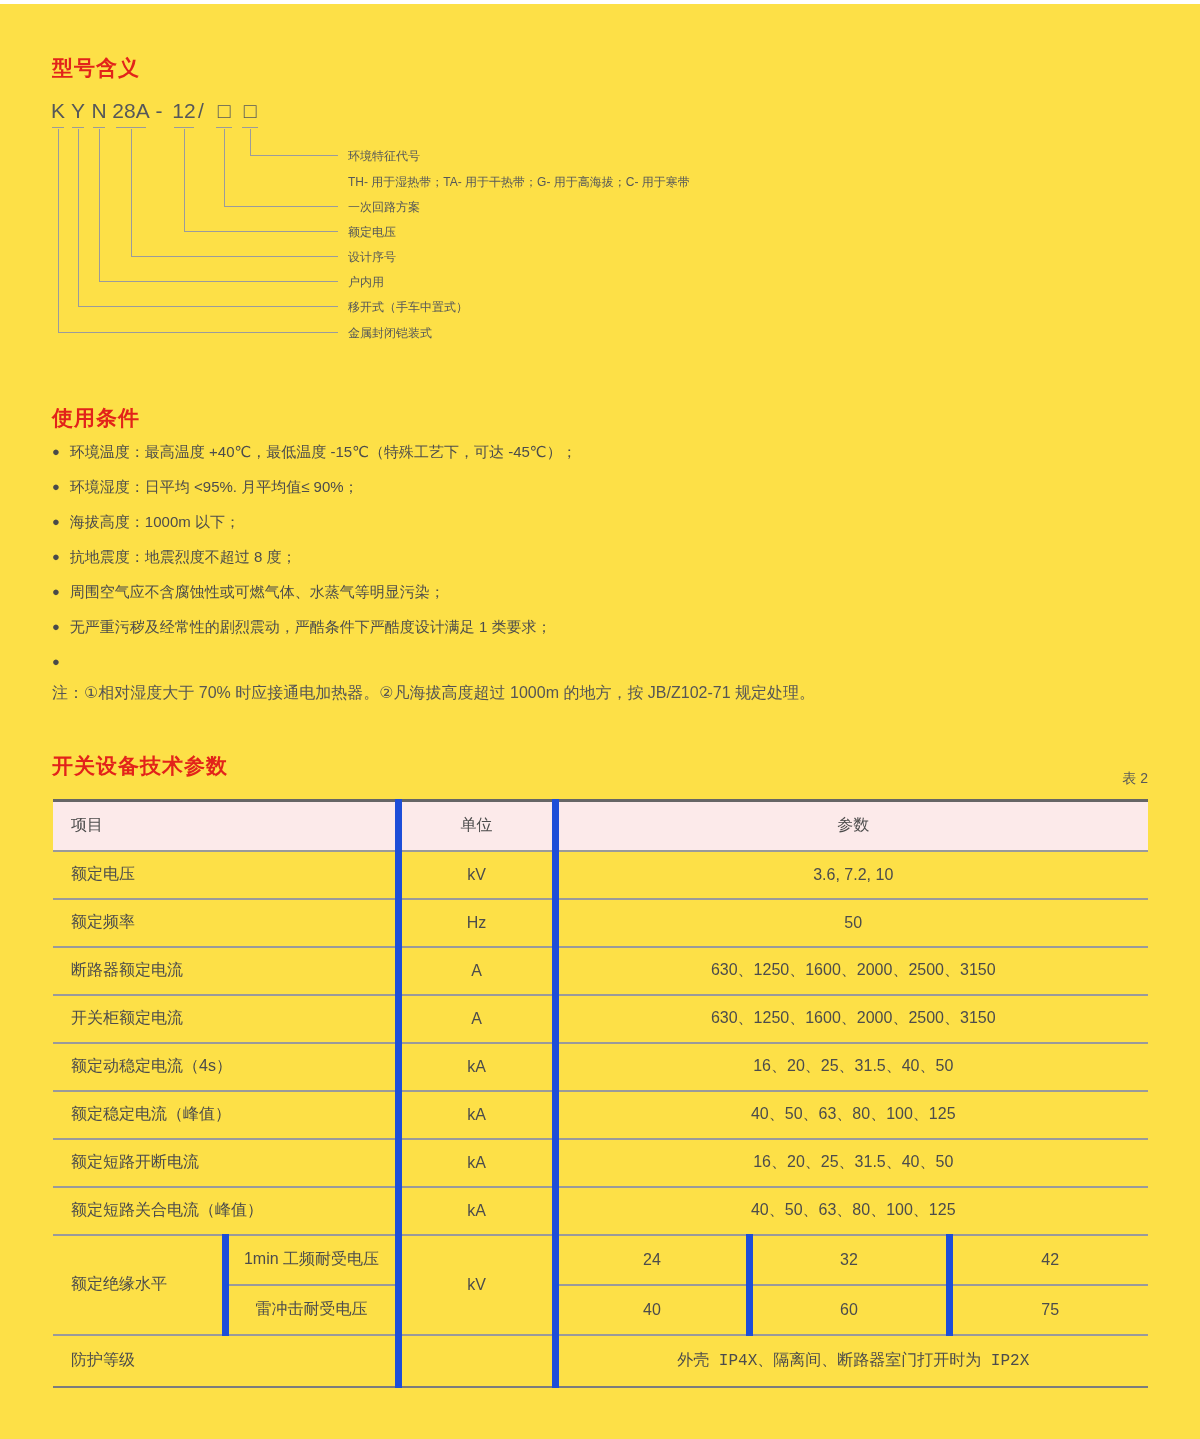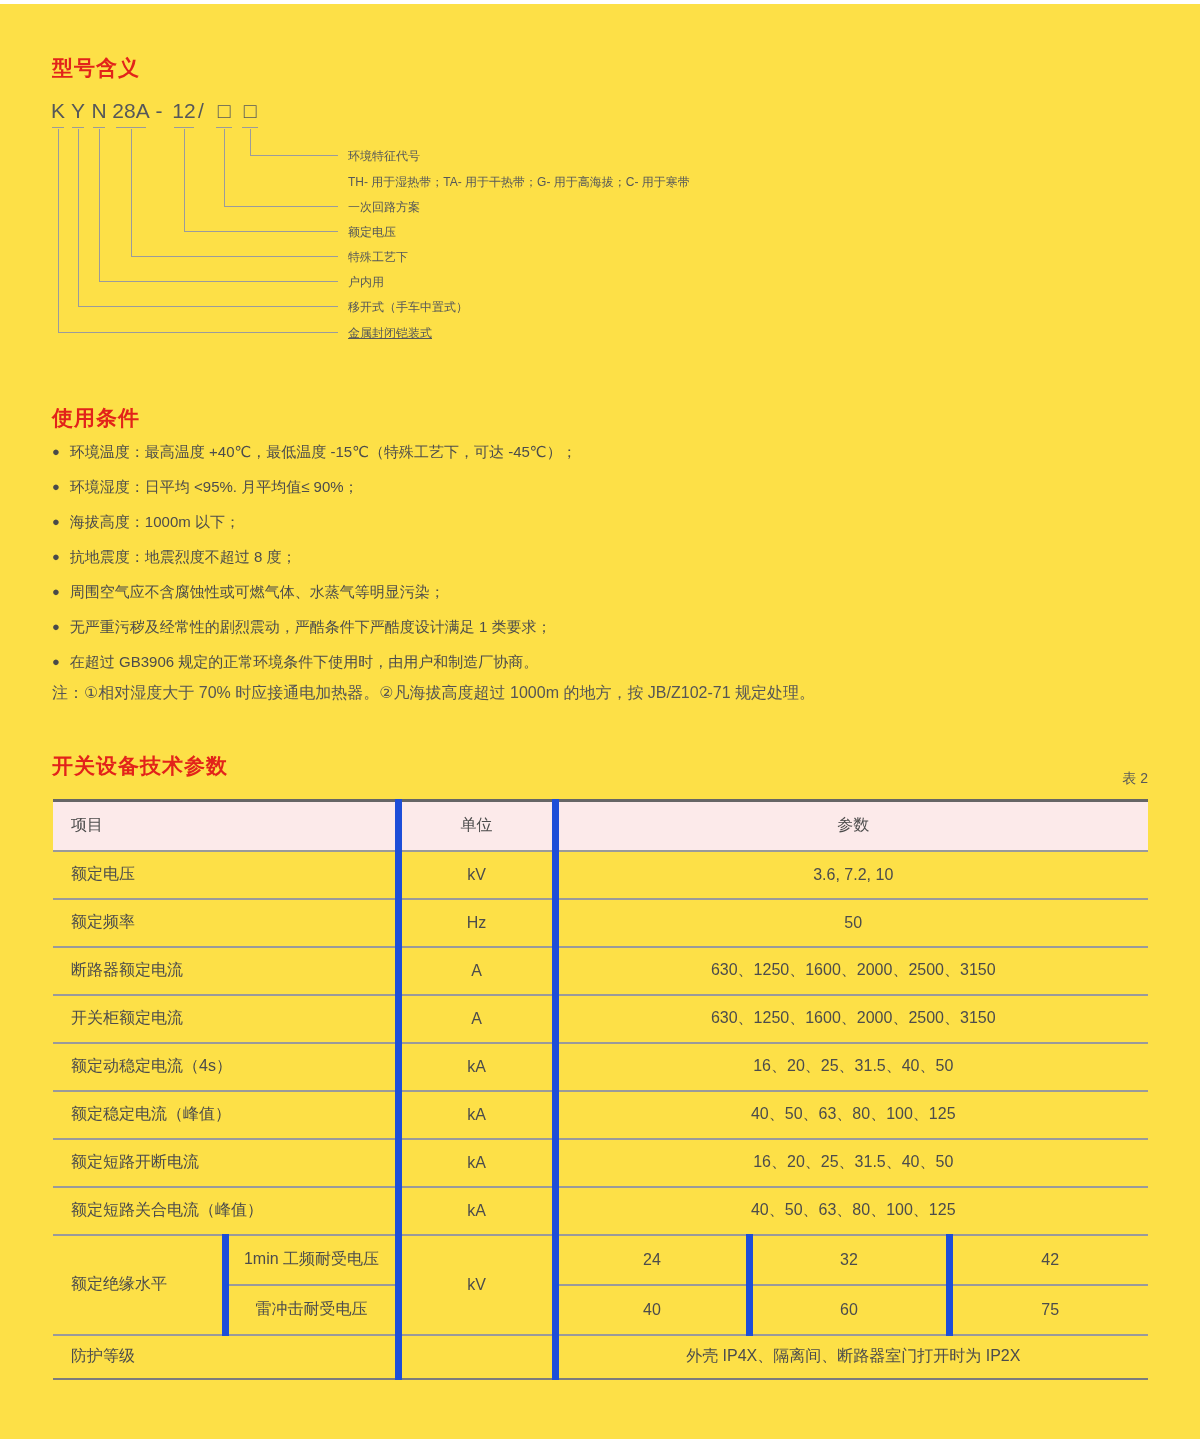--- a/index.html
+++ b/index.html
@@ -43,21 +43,21 @@
   #tech td {
     border-top:2px solid #9a9a9a;
     font-size:16px; color:#4c4c4c; text-align:center;
     padding:0; overflow:hidden; white-space:nowrap;
   }
   #tech .vl { border-left:7px solid #1d4ed8; }
   #tech .c-item { text-align:left; padding-left:18px; }
   #tech tr.thead td { background:#fceaea; height:50px; border-top:none; }
   #tech tr.r { height:48px; }
   #tech tr.sub { height:50px; }
-  #tech tr.last { height:44px; }
+  #tech tr.last { height:52px;font-family:Liberation Mono, monospace; }
 </style>
 </head>
 <body>
 
 <div id="page">
 
   <div class="h-red" style="top:50px;">型号含义</div>
 
   <span class="code-part" style="left:58px;">K</span>
   <span class="code-part" style="left:78px;">Y</span>
@@ -82,24 +82,24 @@
   <div class="conn" style="left:184px;top:125px;width:154px;height:103px;"></div>
   <div class="conn" style="left:131px;top:125px;width:207px;height:128px;"></div>
   <div class="conn" style="left:99px;top:125px;width:239px;height:153px;"></div>
   <div class="conn" style="left:78px;top:125px;width:260px;height:178px;"></div>
   <div class="conn" style="left:58px;top:125px;width:280px;height:204px;"></div>
 
   <div class="diag-label" style="top:142px;">环境特征代号</div>
   <div class="diag-label" style="top:168px;">TH- 用于湿热带；TA- 用于干热带；G- 用于高海拔；C- 用于寒带</div>
   <div class="diag-label" style="top:193px;">一次回路方案</div>
   <div class="diag-label" style="top:218px;">额定电压</div>
-  <div class="diag-label" style="top:243px;">特殊工艺下</div>
+  <div class="diag-label" style="top:243px;">设计序号</div>
   <div class="diag-label" style="top:268px;">户内用</div>
   <div class="diag-label" style="top:293px;">移开式（手车中置式）</div>
-  <div class="diag-label" style="top:319px;text-decoration:underline;">金属封闭铠装式</div>
+  <div class="diag-label" style="top:319px;">金属封闭铠装式</div>
 
   <div class="h-red" style="top:400px;">使用条件</div>
 
   <ul id="bullets">
     <li>
         <span class="dot">●</span>
         <span>环境温度：最高温度 +40℃，最低温度 -15℃（特殊工艺下，可达 -45℃）；</span>
       </li>
     <li>
         <span class="dot">●</span>
@@ -116,21 +116,20 @@
     <li>
         <span class="dot">●</span>
         <span>周围空气应不含腐蚀性或可燃气体、水蒸气等明显污染；</span>
       </li>
     <li>
         <span class="dot">●</span>
         <span>无严重污秽及经常性的剧烈震动，严酷条件下严酷度设计满足 1 类要求；</span>
       </li>
     <li>
         <span class="dot">●</span>
-        <span>在超过 GB3906 规定的正常环境条件下使用时，由用户和制造厂协商。</span>
       </li>
   </ul>
 
   <div class="small-note">注：①相对湿度大于 70% 时应接通电加热器。②凡海拔高度超过 1000m 的地方，按 JB/Z102-71 规定处理。</div>
 
   <div class="h-red" style="top:748px;">开关设备技术参数</div>
   <div class="tbl-tag">表 2</div>
 
   <table id="tech">
     <colgroup>

